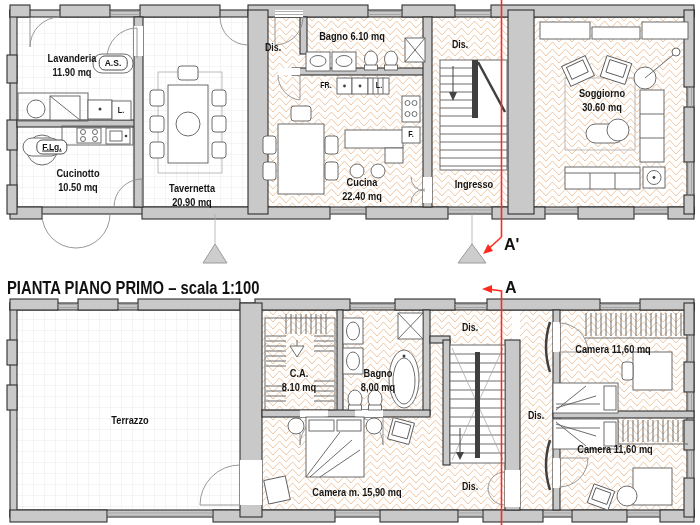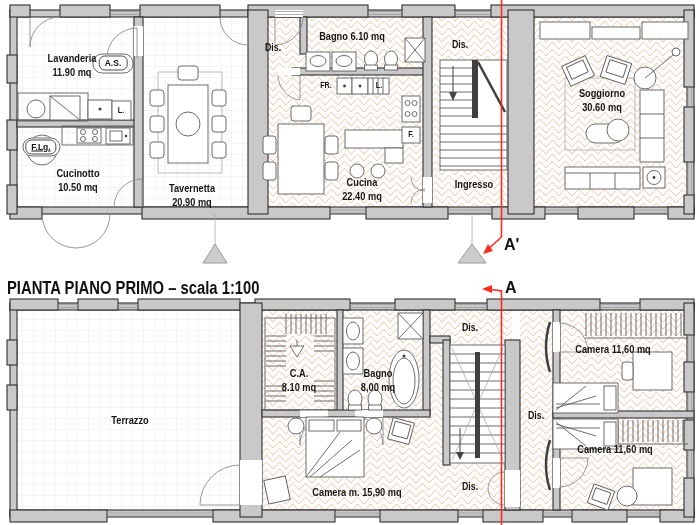--- a/index.html
+++ b/index.html
@@ -386,21 +386,21 @@
 </svg>
 
   <div class="lbl" style="left:72px;top:65px;">
       <span>Lavanderia</span>
       <span>11.90 mq</span>
     </div>
   <div class="pill" style="left:113px;top:63px;"><span>A.S.</span></div>
   <div class="lbl sm" style="left:121px;top:111px;">
       <span>L.</span>
     </div>
-  <div class="pill" style="left:41px;top:147px;text-decoration:underline;"><span>F.Lg.</span></div>
+  <div class="pill" style="left:52px;top:147px;text-decoration:underline;"><span>F.Lg.</span></div>
   <div class="lbl" style="left:78px;top:180px;">
       <span>Cucinotto</span>
       <span>10.50 mq</span>
     </div>
   <div class="lbl" style="left:192px;top:195px;">
       <span>Tavernetta</span>
       <span>20.90 mq</span>
     </div>
   <div class="lbl dis" style="left:273px;top:48px;">
       <span>Dis.</span>

